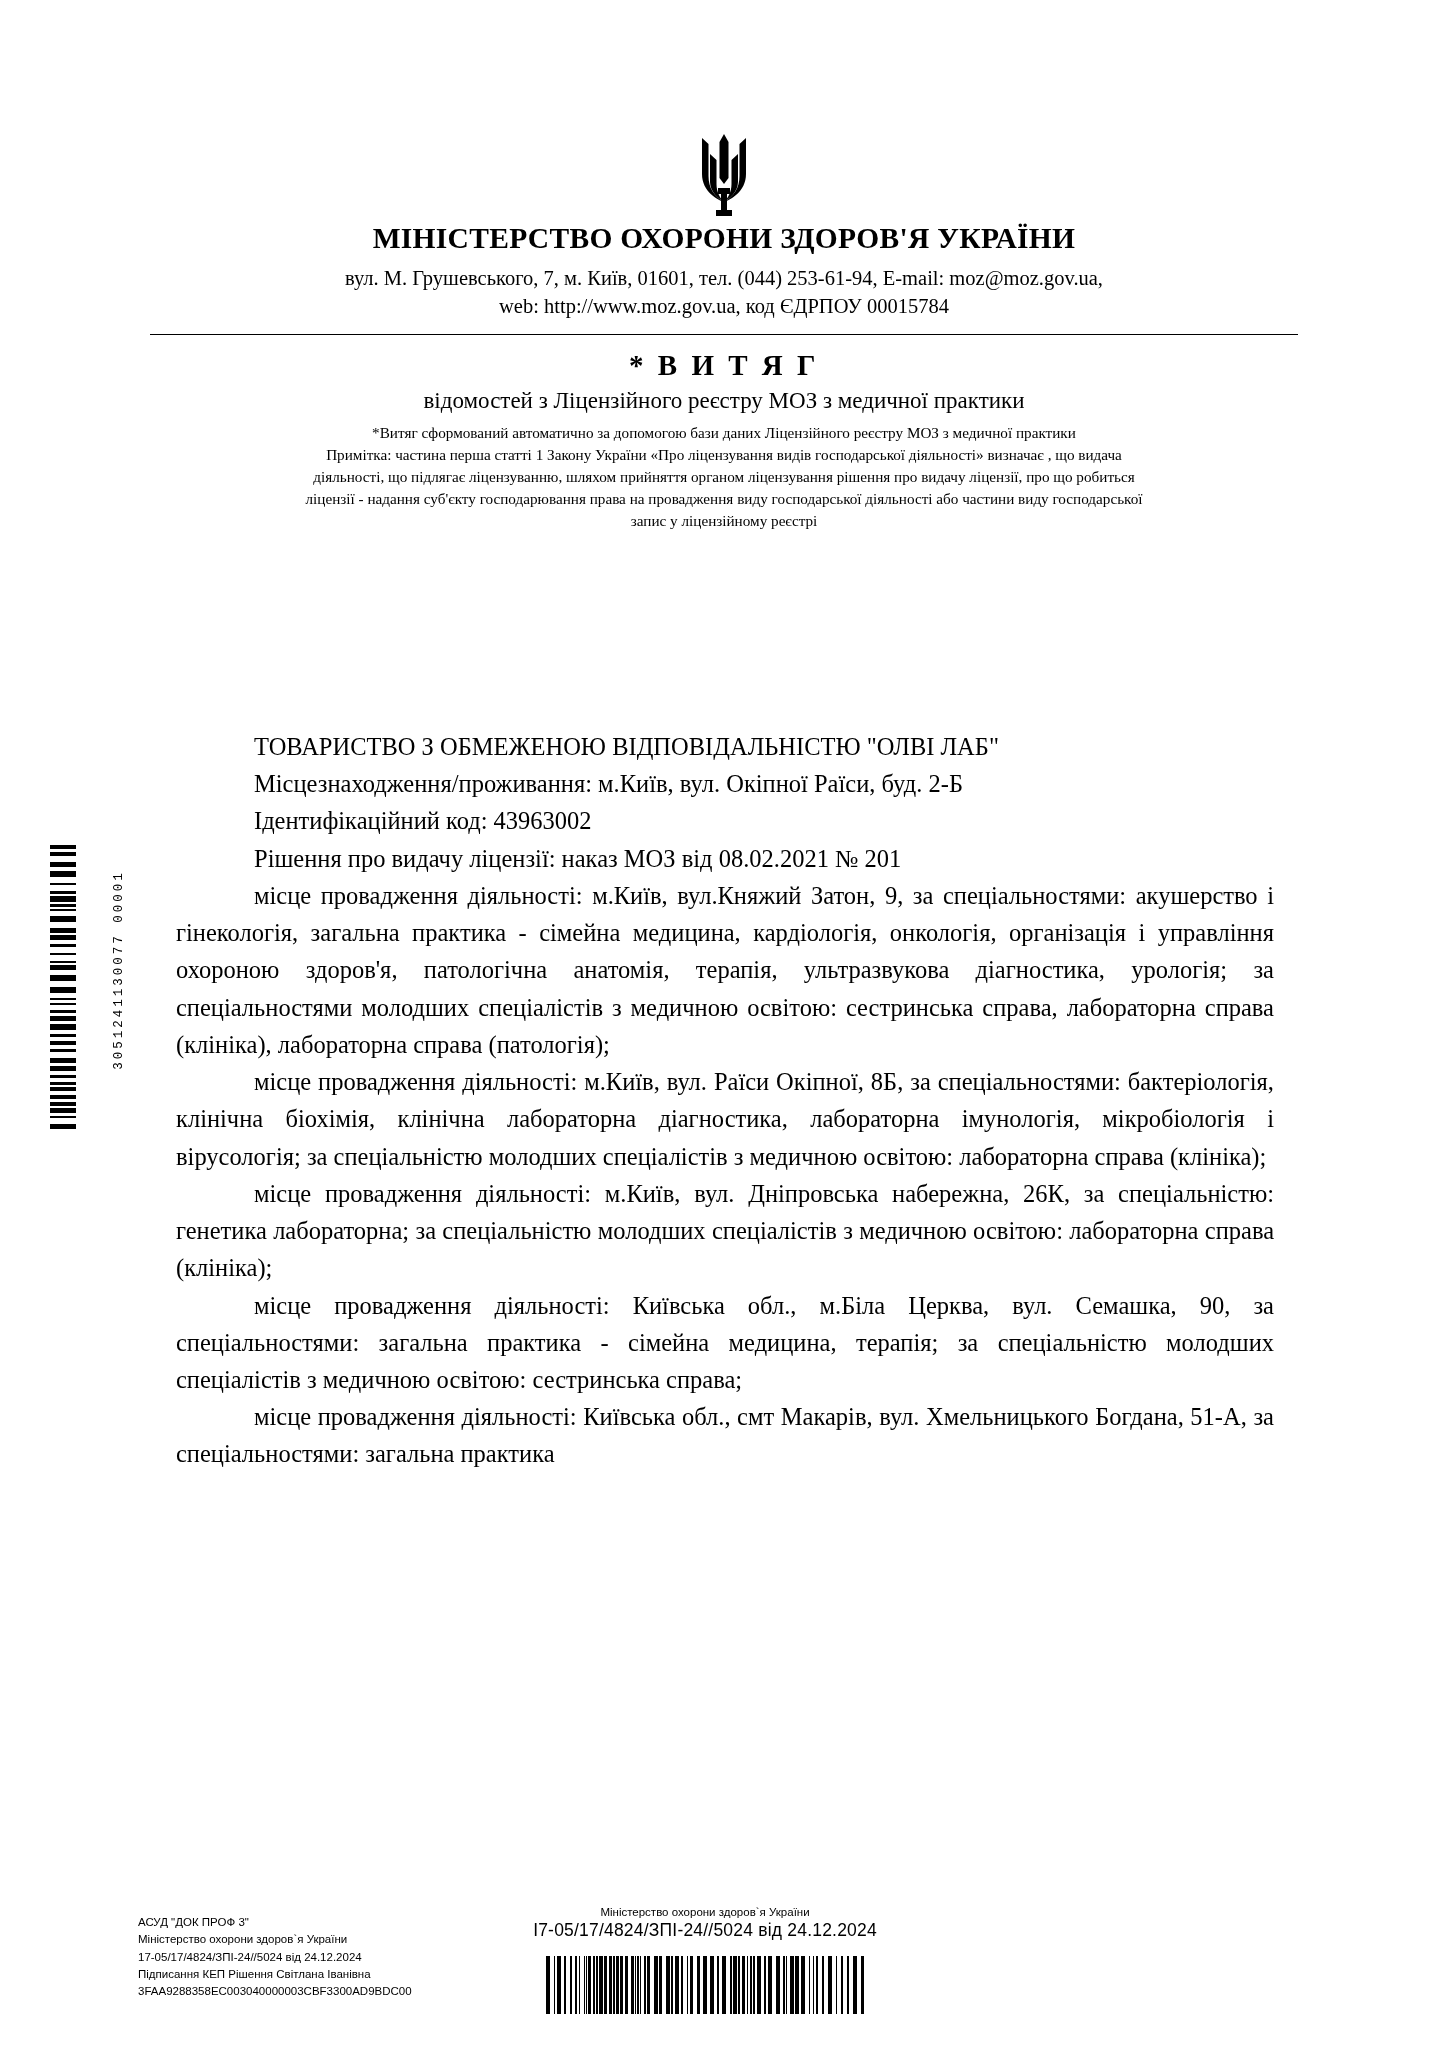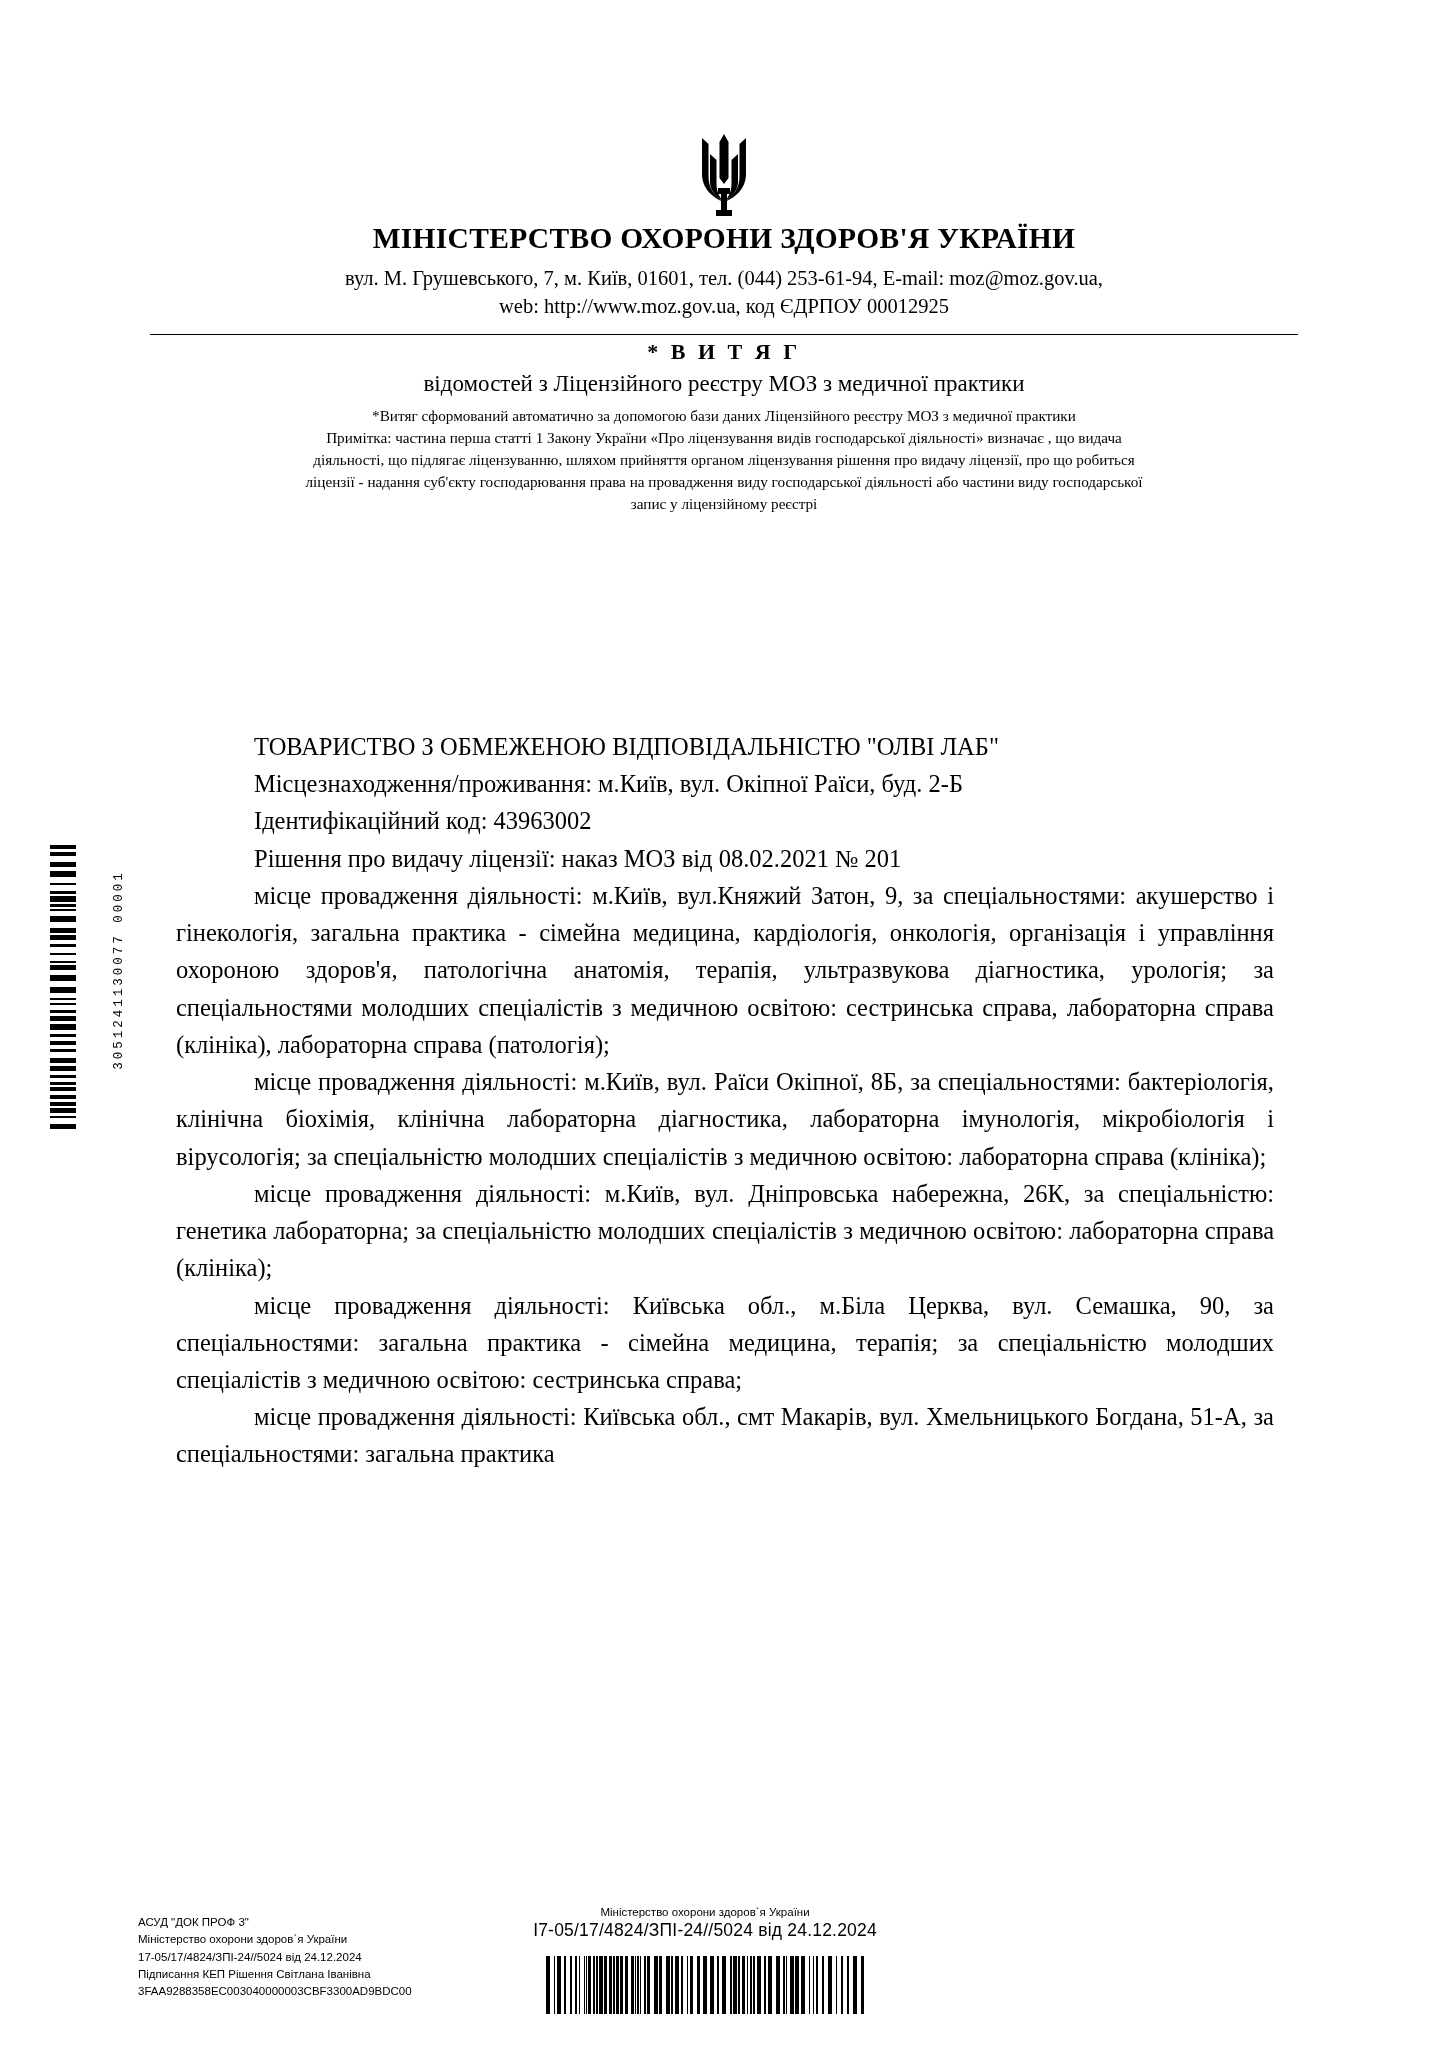--- a/index.html
+++ b/index.html
@@ -47,24 +47,24 @@
   }
   .header-rule {
     margin: 14px auto 0 auto;
     width: 1148px;
     border-top: 1.6px solid #000;
   }
 
   
   .vytiah-title {
     text-align: center;
-    font-size: 22px;
+    font-size: 29px;
     font-weight: bold;
     letter-spacing: 3.5px;
-    margin-top: 4px;
+    margin-top: 14px;
   }
   .vytiah-sub {
     text-align: center;
     font-size: 23px;
     margin-top: 6px;
   }
 
   .note-block {
     width: 1074px;
     margin: 8px auto 0 auto;
@@ -208,21 +208,21 @@
         <path d="M44 22 L37.5 28 L37.5 52 C37.5 60 34 66 30 70 C35 67 44 60 44 50 Z"></path>
         <path d="M24 56 L36 56 L36 62 L33 62 L33 78 L27 78 L27 62 L24 62 Z"></path>
         <path d="M22 78 L38 78 L38 84 L22 84 Z"></path>
       </g>
     </svg>
   </div>
 
   <div class="ministry-title">МІНІСТЕРСТВО ОХОРОНИ ЗДОРОВ'Я УКРАЇНИ</div>
   <div class="ministry-contacts">
     <div>вул. М. Грушевського, 7, м. Київ, 01601, тел. (044) 253-61-94, E-mail: moz@moz.gov.ua,</div>
-    <div>web: http://www.moz.gov.ua, код ЄДРПОУ 00012925</div>
+    <div>web: http://www.moz.gov.ua, код ЄДРПОУ 00015784</div>
   </div>
 
   <div class="header-rule"></div>
 
   <div class="vytiah-title">* В И Т Я Г</div>
   <div class="vytiah-sub">відомостей з Ліцензійного реєстру МОЗ з медичної практики</div>
 
   <div class="note-block">
     <p>*Витяг сформований автоматично за допомогою бази даних Ліцензійного реєстру МОЗ з медичної практики</p>
     <p>Примітка: частина перша статті 1 Закону України «Про ліцензування видів господарської діяльності» визначає , що видача</p>

